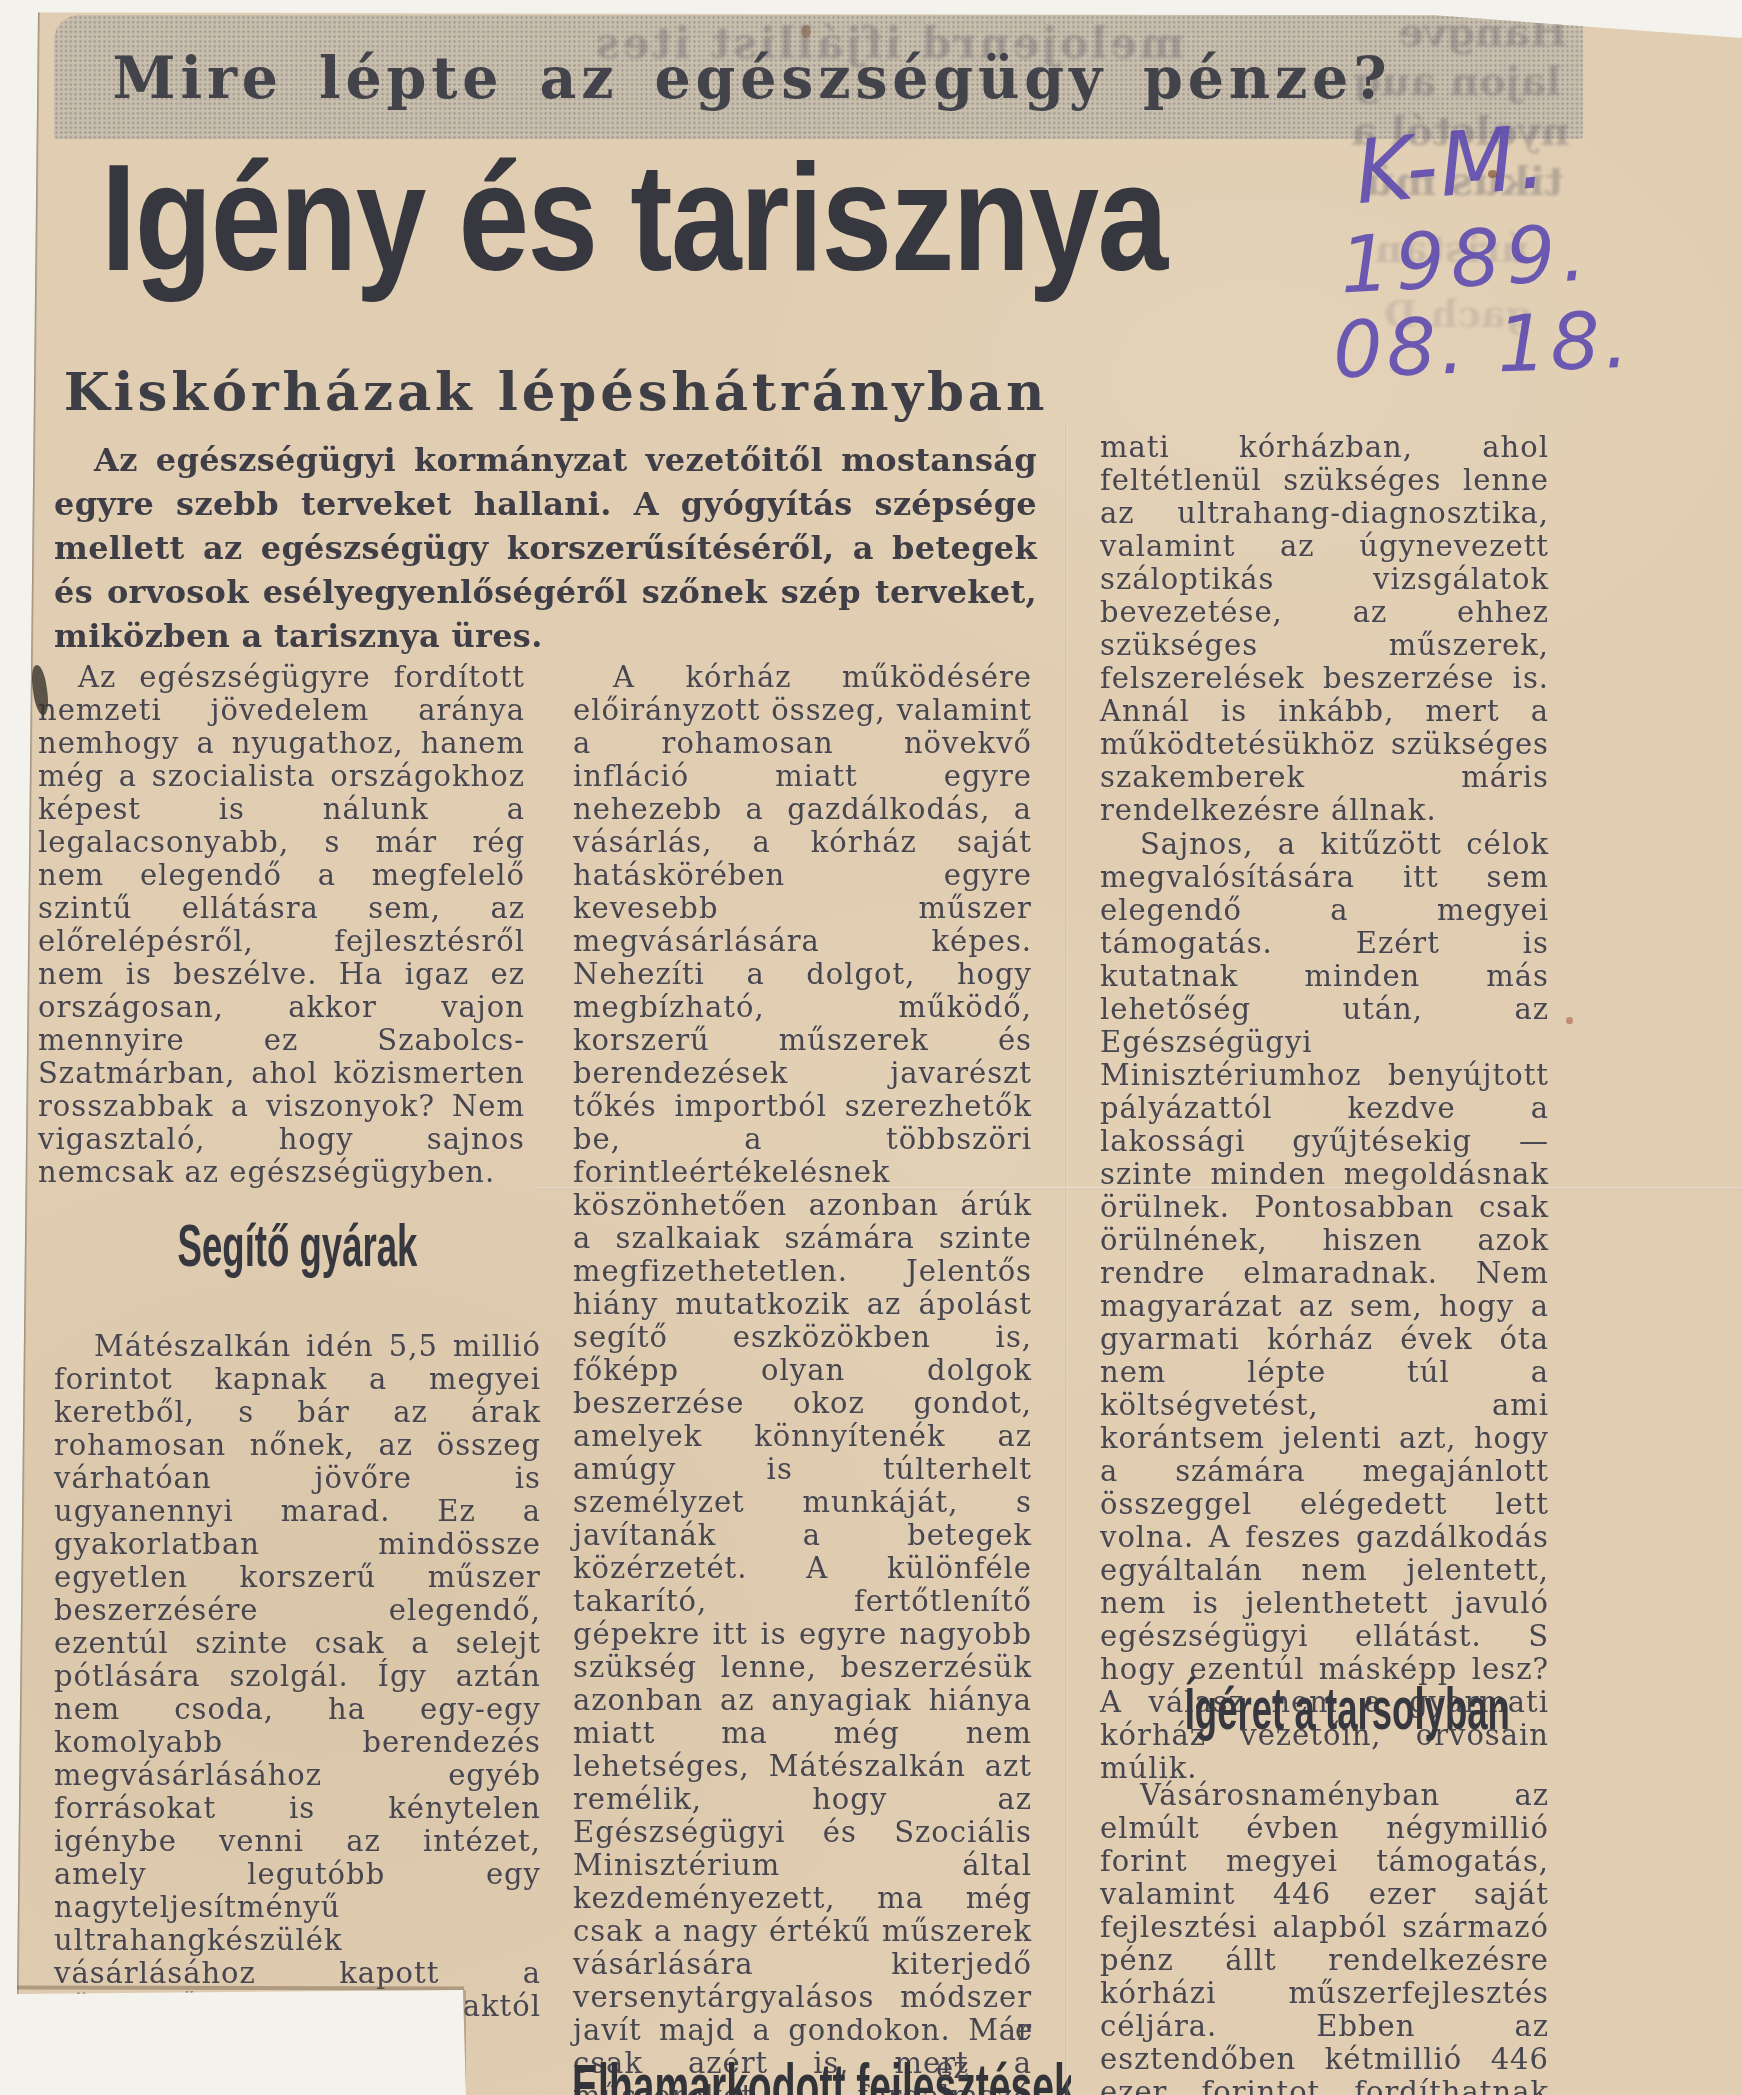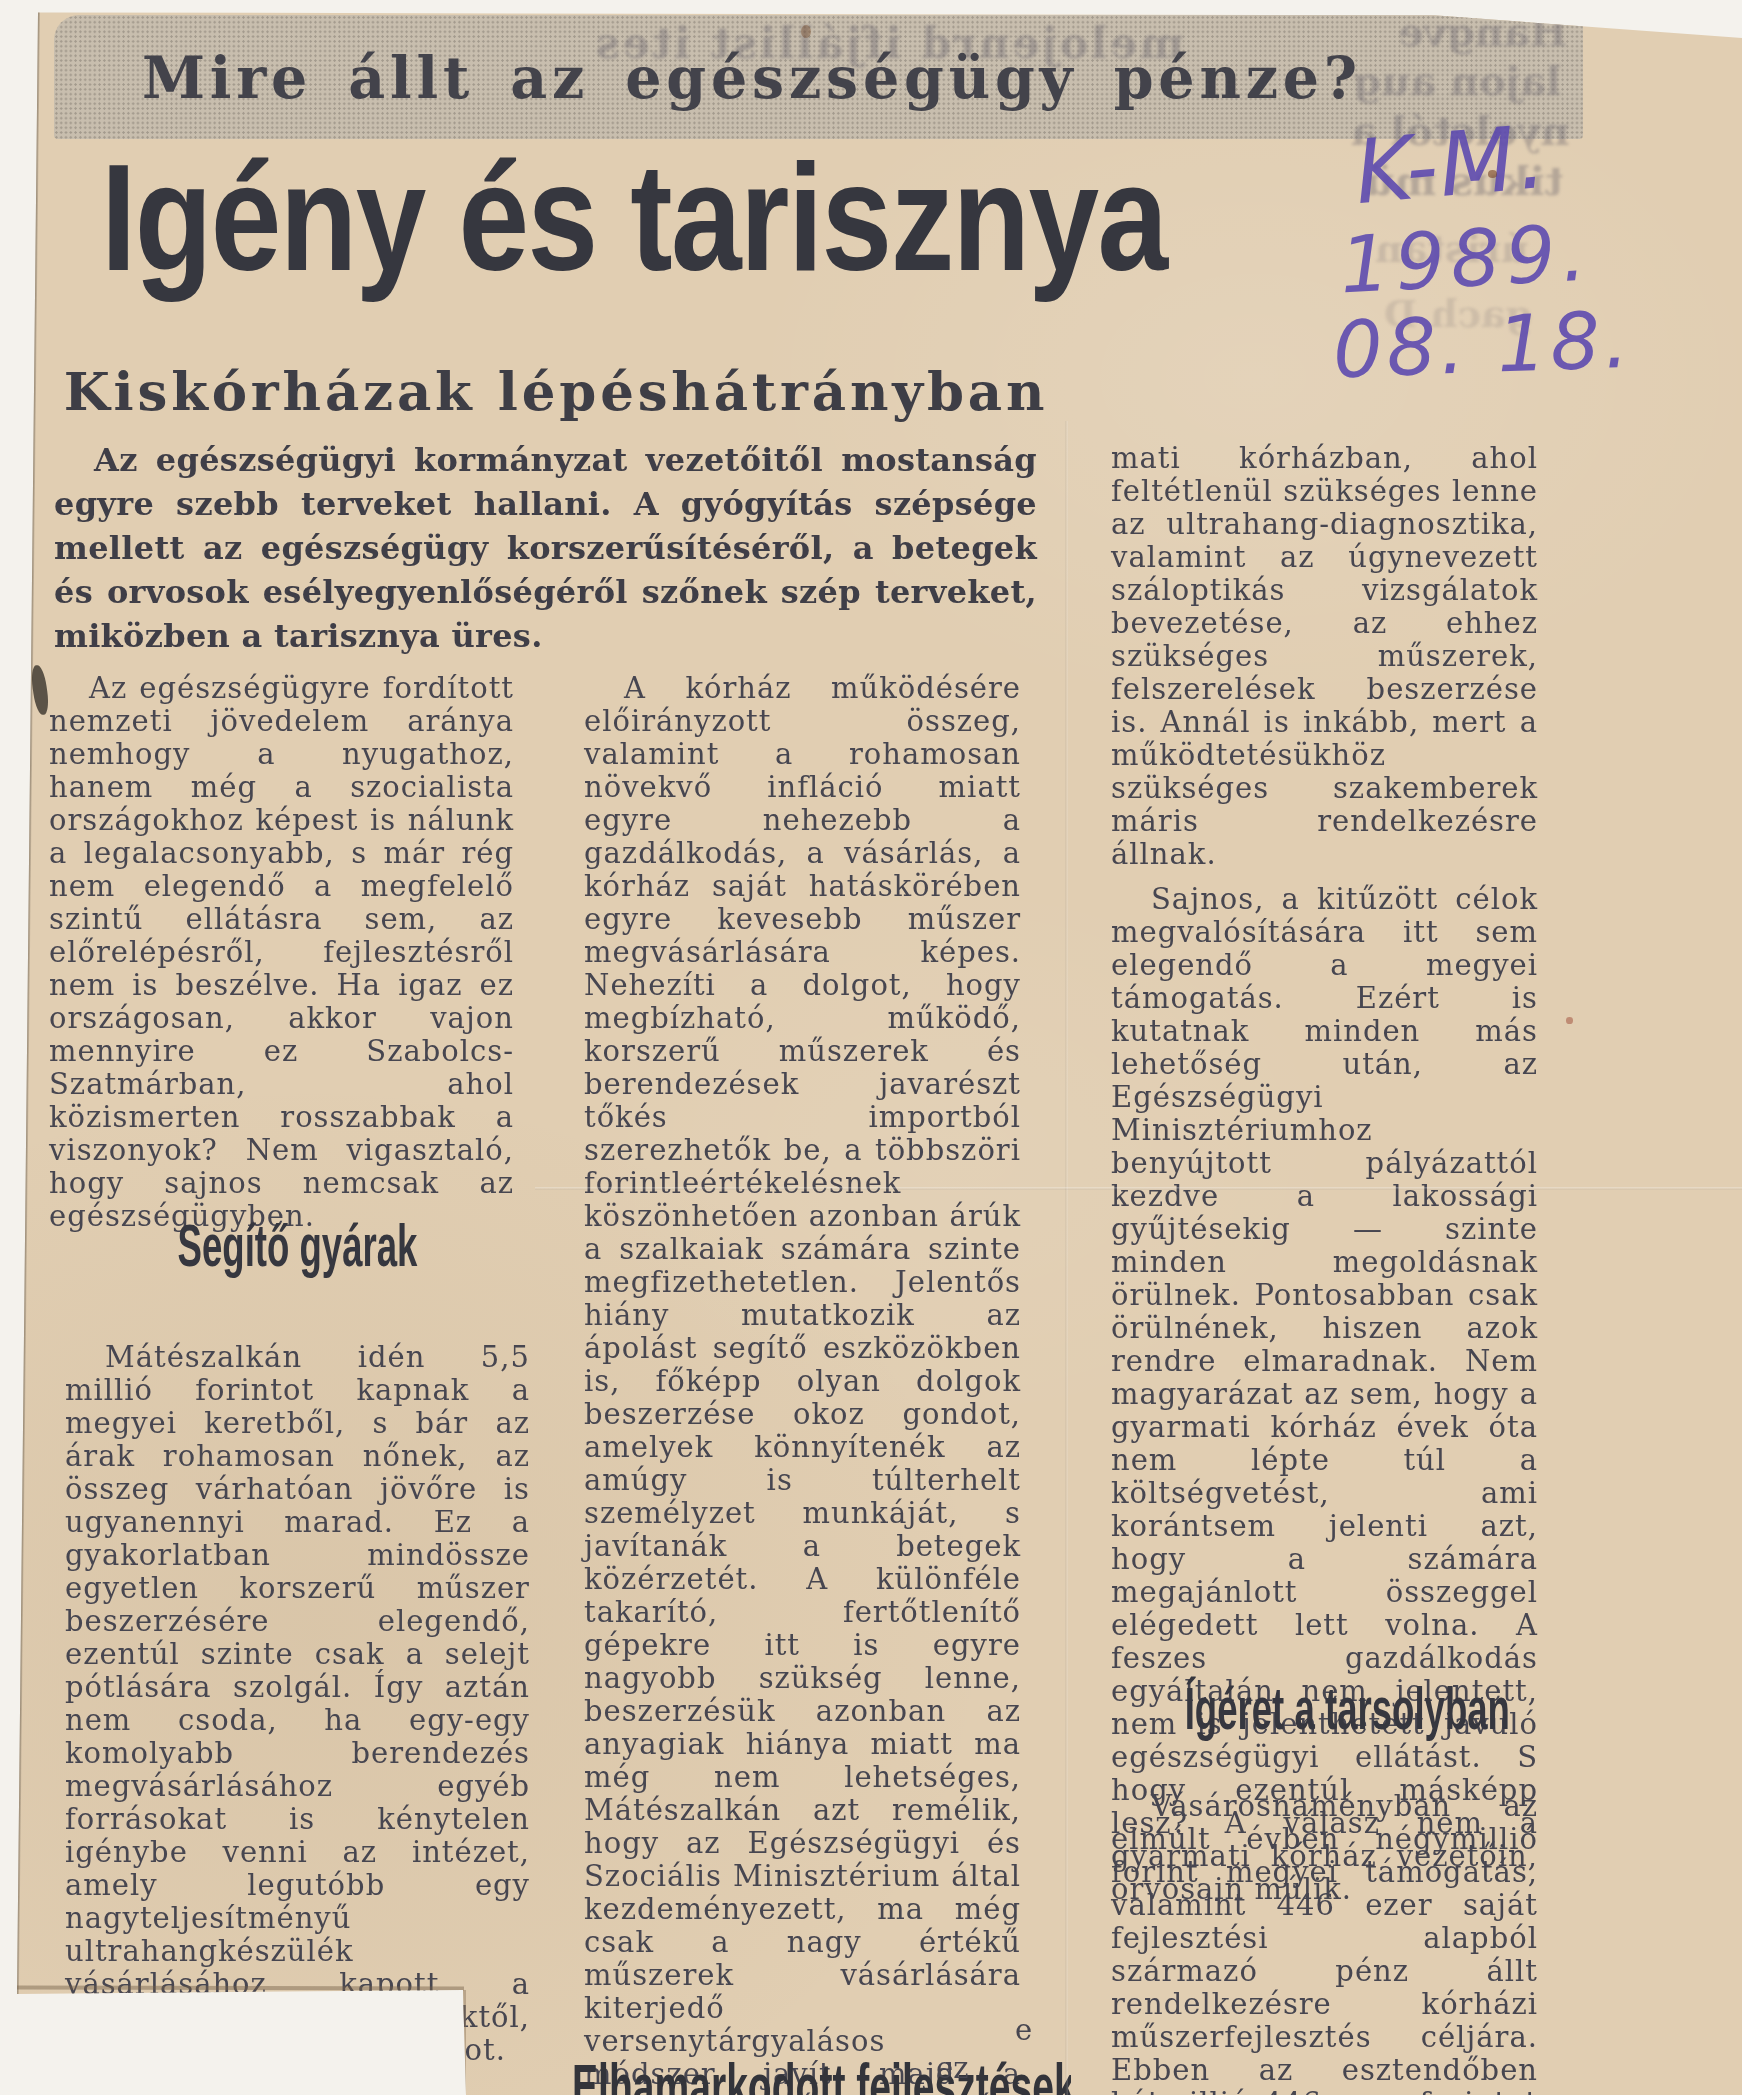--- a/index.html
+++ b/index.html
@@ -40,21 +40,21 @@
   .headline{position:absolute;left:101px;top:140px;font-family:"Liberation Sans",sans-serif;
     font-weight:bold;font-size:153px;line-height:1;letter-spacing:-1.9px;color:#36373f;
     transform:scaleX(.83);transform-origin:left top;white-space:nowrap;}
   .subhead{position:absolute;left:54px;top:360px;width:1004px;text-align:center;
     font-weight:bold;font-size:53px;letter-spacing:3.8px;color:#3e3e46;}
   .lead{position:absolute;left:54px;top:430px;width:983px;font-weight:bold;font-size:32px;
     line-height:44px;text-align:justify;text-indent:40px;color:#3f3e47;letter-spacing:0.3px;margin-top:8px;}
   
   .bodycol{position:absolute;font-size:29px;line-height:33px;text-align:justify;
     color:#474650;letter-spacing:1px;}
-  .bodycol p{margin:12px;text-indent:40px;}
+  .bodycol p{margin:1px;text-indent:40px;}
   .bodycol p.noindent{text-indent:0;}
   .col1a{left:37px;top:660px;width:489px;}
   .col1b{left:53px;top:1329px;width:489px;}
   .col2a{left:572px;top:660px;width:461px;}
   .col3a{left:1099px;top:430px;width:451px;}
   .col3b{left:1099px;top:1778px;width:451px;height:317px;overflow:hidden;}
   .sechead{position:absolute;font-family:"Liberation Sans",sans-serif;font-weight:bold;
     font-size:59px;color:#36373f;white-space:nowrap;text-align:center;
     transform:scaleX(.62);transform-origin:center top;}
   .sh1{left:53px;top:1212px;width:489px;}
@@ -92,21 +92,21 @@
     <div class="halftone"></div>
 
     <div class="bleed bt">melojenrd ifjállist ites</div>
     <div class="bleed br0">Hangve</div>
     <div class="bleed br1">lajon aug</div>
     <div class="bleed br2">nyolctól a</div>
     <div class="bleed br3">tikus mü</div>
     <div class="bleed br4">úristan</div>
     <div class="bleed br5">gach D</div>
 
-    <div class="kicker">Mire állt az egészségügy pénze?</div>
+    <div class="kicker">Mire lépte az egészségügy pénze?</div>
     <div class="headline">Igény és tarisznya</div>
     <div class="subhead">Kiskórházak lépéshátrányban</div>
 
     <div class="hw hw1">K-M.</div>
     <div class="hw hw2">1989.</div>
     <div class="hw hw3">08. 18.</div>
 
     <div class="lead">Az egészségügyi kormányzat vezetőitől mostanság egyre szebb terveket hallani. A gyógyítás szépsége mellett az egészségügy korszerűsítéséről, a betegek és orvosok esélyegyenlőségéről szőnek szép terveket, miközben a tarisznya üres.</div>
 
     <div class="bodycol col1a">

